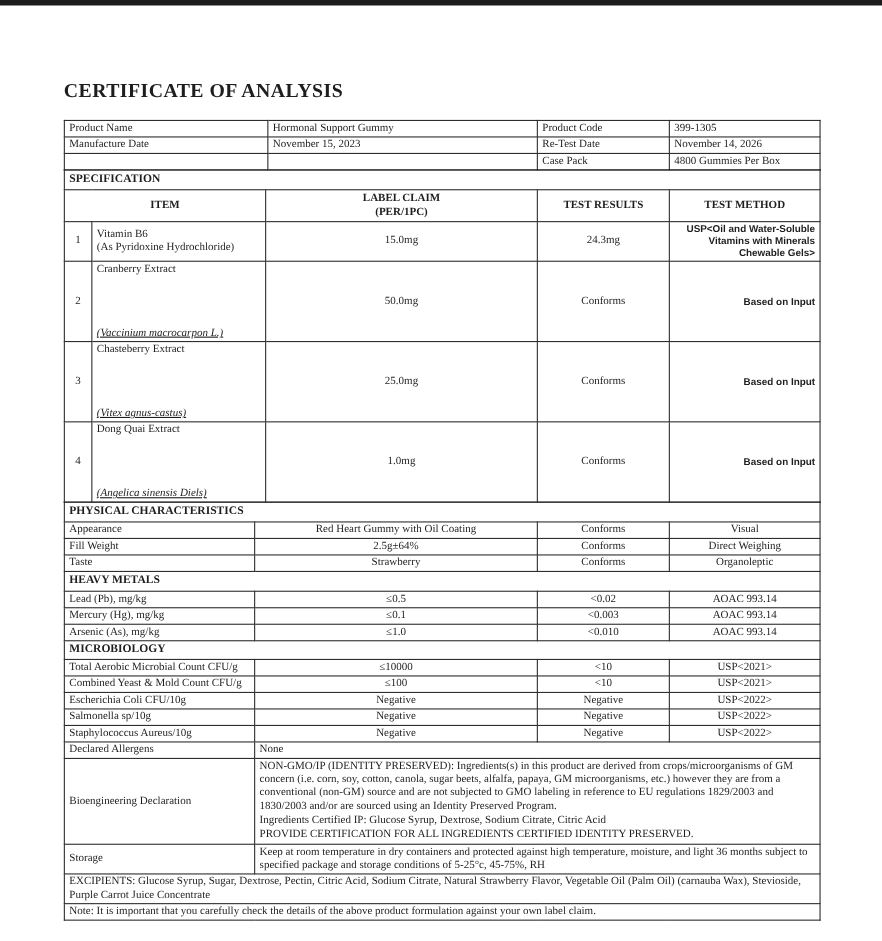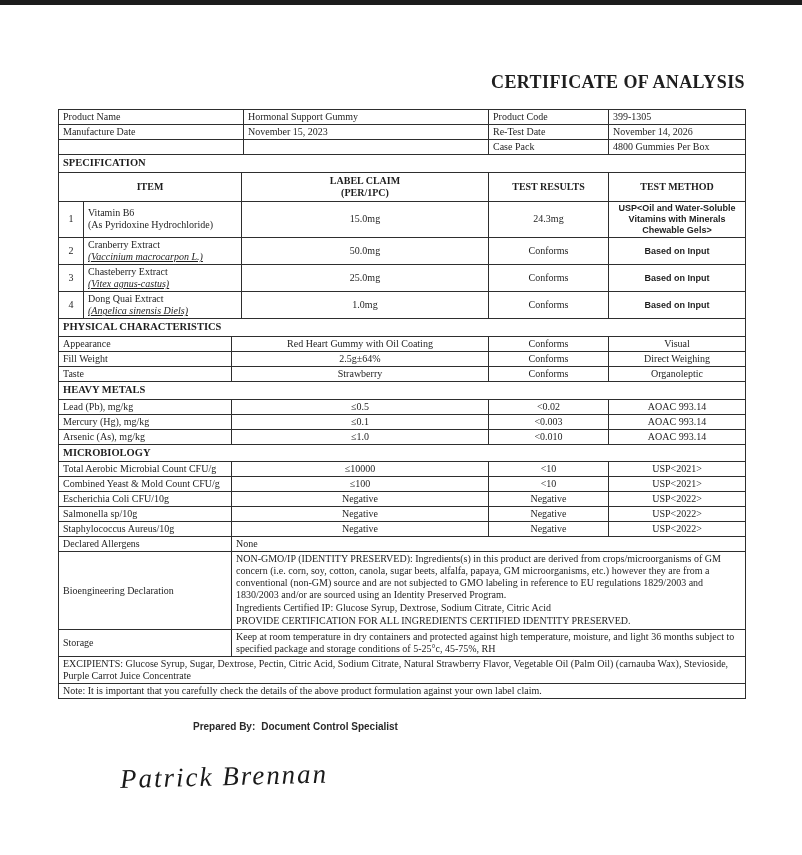--- a/index.html
+++ b/index.html
@@ -2,29 +2,29 @@
 <html><head>
 <meta charset="utf-8">
 <style>
   html,body { margin:0; padding:0; }
   body {
     width:802px; height:855px; background:#ffffff; position:relative; overflow:hidden;
     font-family:"Liberation Serif", serif; color:#1e1e1e;
   }
   .topbar { position:absolute; top:0; left:0; width:802px; height:5px; background:#1c1c1c; }
   .doc { width:687px; margin:72px 0 0 58px; }
-  .title { text-align:right; font-weight:bold; font-size:18px; letter-spacing:0.4px; margin:0 0 17px 0; }
+  .title { text-align:left; font-weight:bold; font-size:18px; letter-spacing:0.4px; margin:0 0 17px 0; }
 
   table { border-collapse:collapse; table-layout:fixed; width:687px; margin-top:-1px; }
   td { border:1px solid #2e2e2e; font-size:10px; line-height:1.2; padding:1px 4px; vertical-align:middle; word-wrap:break-word; }
   .section-row td { font-weight:bold; font-size:10.5px; padding:2px 4px; }
   .hdr td { font-weight:bold; text-align:center; padding:2px 3px; }
   .c { text-align:center; }
-  .sans-bold { font-family:"Liberation Sans", sans-serif; font-weight:bold; font-size:9px; line-height:1.25; }
-  .latin { font-style:italic; text-decoration:underline; }
+  .sans-bold { font-family:"Liberation Sans", sans-serif; font-weight:bold; font-size:9px; line-height:1.25;text-align:right; }
+  .latin { font-style:italic; text-decoration:underline;margin-top:46px; }
   .bio-par { margin:0 0 1px 0; }
 
   .prepared-by { margin:22px 0 0 135px; font-family:"Liberation Sans", sans-serif; font-weight:bold; font-size:10px; color:#2a2a2a; }
   .prepared-by .pb-val { margin-left:6px; }
   .signature { margin:32px 0 0 62px; font-family:"Liberation Serif", serif; font-style:italic; font-size:27px; letter-spacing:2px; color:#1a1a1a; transform:rotate(-1.5deg); transform-origin:left center; }
 </style>
 </head>
 <body>
 
 <div class="topbar"></div>

